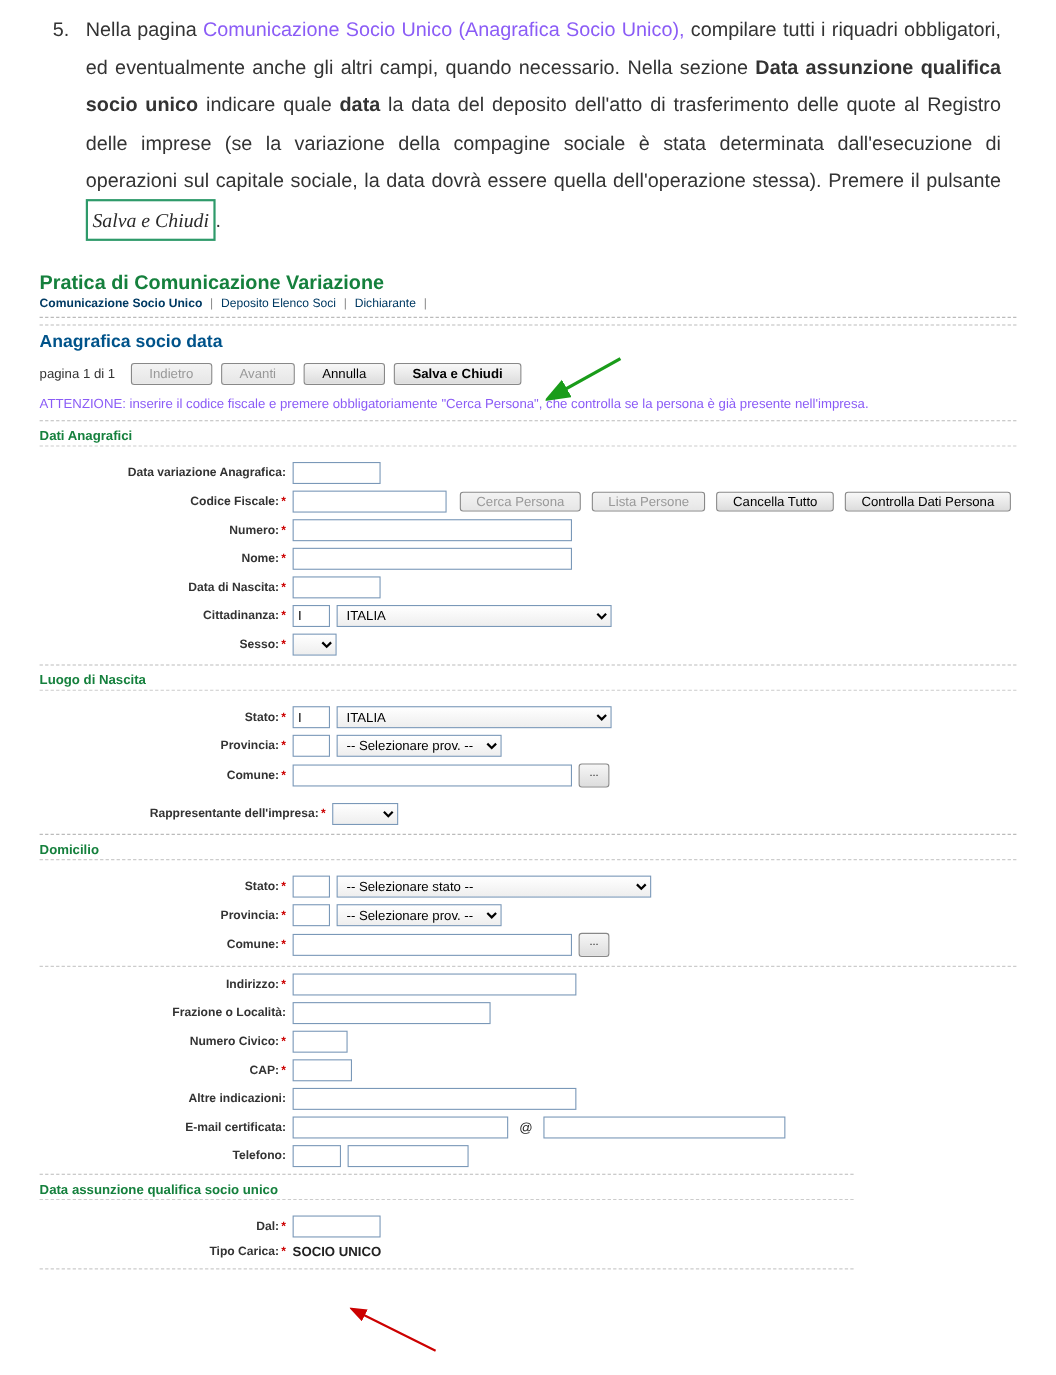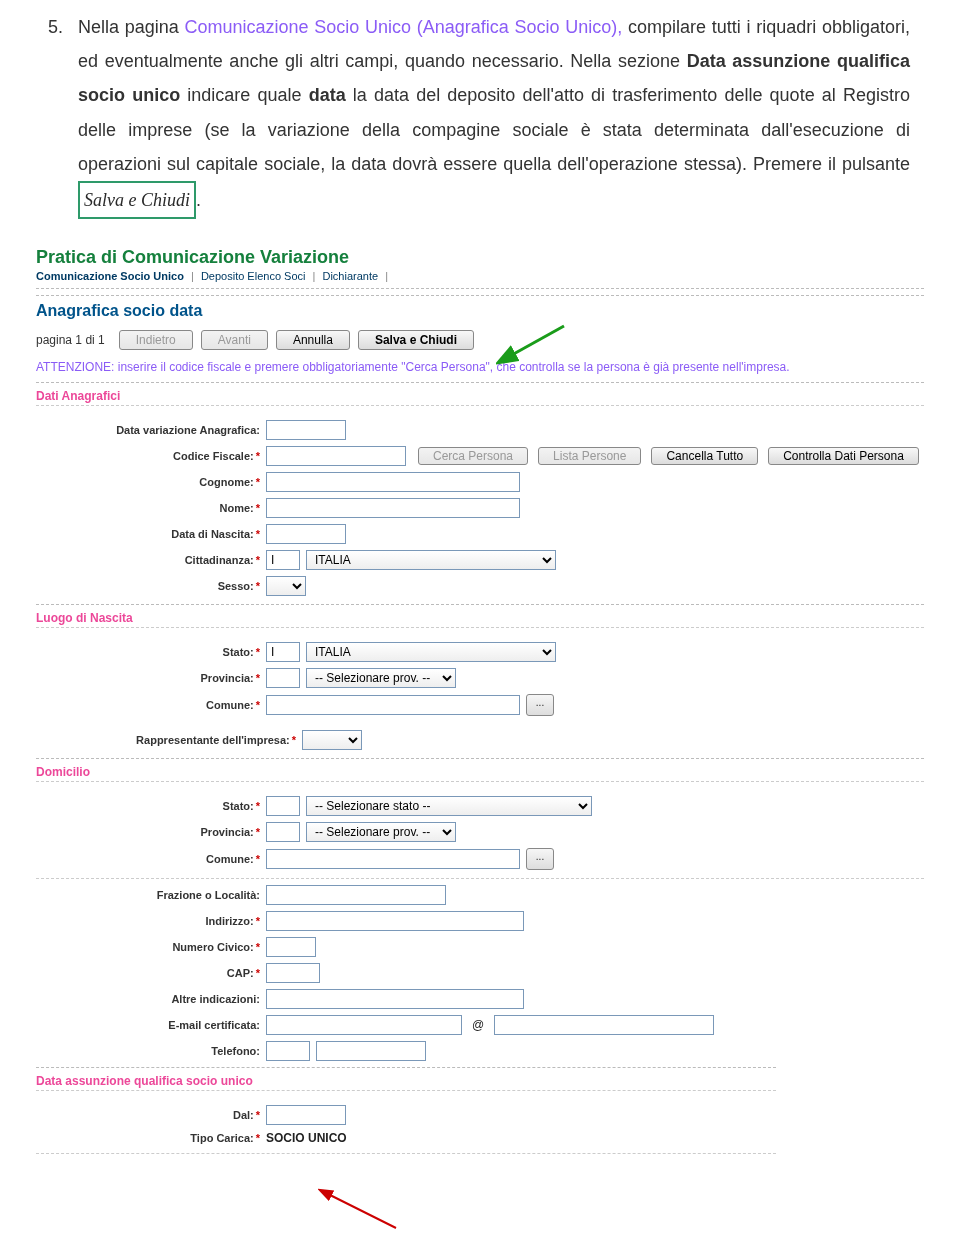--- a/index.html
+++ b/index.html
@@ -17,21 +17,21 @@
   .tabbar span{font-weight:normal;color:#003a63}
   .tabbar .sep{color:#888;padding:0 4px}
   .tabbar .active{font-weight:bold}
   .section-title{font-family:"Trebuchet MS",Verdana,sans-serif;font-size:16px;color:#00538a;font-weight:bold;border-top:1px dashed #bbb;padding-top:6px;margin-top:6px}
   .toolbar{display:flex;align-items:center;gap:8px;margin:10px 0}
   .toolbar .lbl{font-size:12px;color:#333;margin-right:6px}
   .btn{font-family:Verdana,sans-serif;font-size:12px;padding:2px 16px;border:1px solid #888;border-radius:3px;background:linear-gradient(#f8f8f8,#dcdcdc);cursor:pointer}
   .btn[disabled]{color:#999;background:linear-gradient(#f3f3f3,#e6e6e6);cursor:default}
   .btn-strong{font-weight:bold}
   .notice{font-family:Verdana,sans-serif;font-size:12px;color:#8b5cf6;margin:10px 0 8px 0}
-  .group-hdr{font-size:12px;font-weight:bold;color:#ec4899;border-top:1px dashed #bbb;border-bottom:1px dashed #ccc;padding:6px 0 2px 0;margin-top:6px}
+  .group-hdr{font-size:12px;font-weight:bold;color:#15803d;border-top:1px dashed #bbb;border-bottom:1px dashed #ccc;padding:6px 0 2px 0;margin-top:6px}
   .form{margin:14px 0 8px 0}
   .row{display:flex;align-items:center;margin-bottom:6px}
   .row label{width:224px;text-align:right;font-size:11px;font-weight:bold;color:#333;padding-right:6px}
   .req{color:#c00;font-weight:bold;padding-left:2px}
   input.txt,select.sel{font-family:Verdana,sans-serif;font-size:12px;border:1px solid #7a98b8;background:#fff;height:20px;box-sizing:border-box;padding:1px 4px}
   select.sel{background:linear-gradient(#fff,#eee)}
   .w-tiny{width:34px}
   .w-short{width:80px}
   .w-cf{width:140px;background:#000;color:#fff;border:2px solid #7a98b8}
   .w-mid{width:254px}
@@ -103,21 +103,21 @@
         <label><span>Codice Fiscale:</span><span class="req">*</span></label>
         <input class="txt w-cf" style="">
         <div class="cf-btns">
           <button class="btn" disabled="">Cerca Persona</button>
           <button class="btn" disabled="">Lista Persone</button>
           <button class="btn">Cancella Tutto</button>
           <button class="btn">Controlla Dati Persona</button>
         </div>
       </div>
       <div class="row">
-        <label><span>Cognome:</span><span class="req">*</span></label>
+        <label><span>Numero:</span><span class="req">*</span></label>
         <input class="txt w-name" style="">
       </div>
       <div class="row">
         <label><span>Nome:</span><span class="req">*</span></label>
         <input class="txt w-name" style="">
       </div>
       <div class="row">
         <label><span>Data di Nascita:</span><span class="req">*</span></label>
         <input class="txt w-short" style="">
       </div>
@@ -183,26 +183,26 @@
         <label><span>Comune:</span><span class="req">*</span></label>
         <div class="inline-gap">
           <input class="txt w-mid" style="">
           <div class="dots-btn">...</div>
         </div>
       </div>
     </div>
 
     <div style="border-top:1px dashed #ccc;padding-top:6px">
       <div class="row">
+        <label><span>Indirizzo:</span><span class="req">*</span></label>
+        <input class="txt" style="width: 258px;">
+      </div>
+      <div class="row">
         <label>Frazione o Località:</label>
         <input class="txt w-wide" style="">
-      </div>
-      <div class="row">
-        <label><span>Indirizzo:</span><span class="req">*</span></label>
-        <input class="txt" style="width: 258px;">
       </div>
       <div class="row">
         <label><span>Numero Civico:</span><span class="req">*</span></label>
         <input class="txt" style="width: 50px;">
       </div>
       <div class="row">
         <label><span>CAP:</span><span class="req">*</span></label>
         <input class="txt w-cap" style="">
       </div>
       <div class="row">

